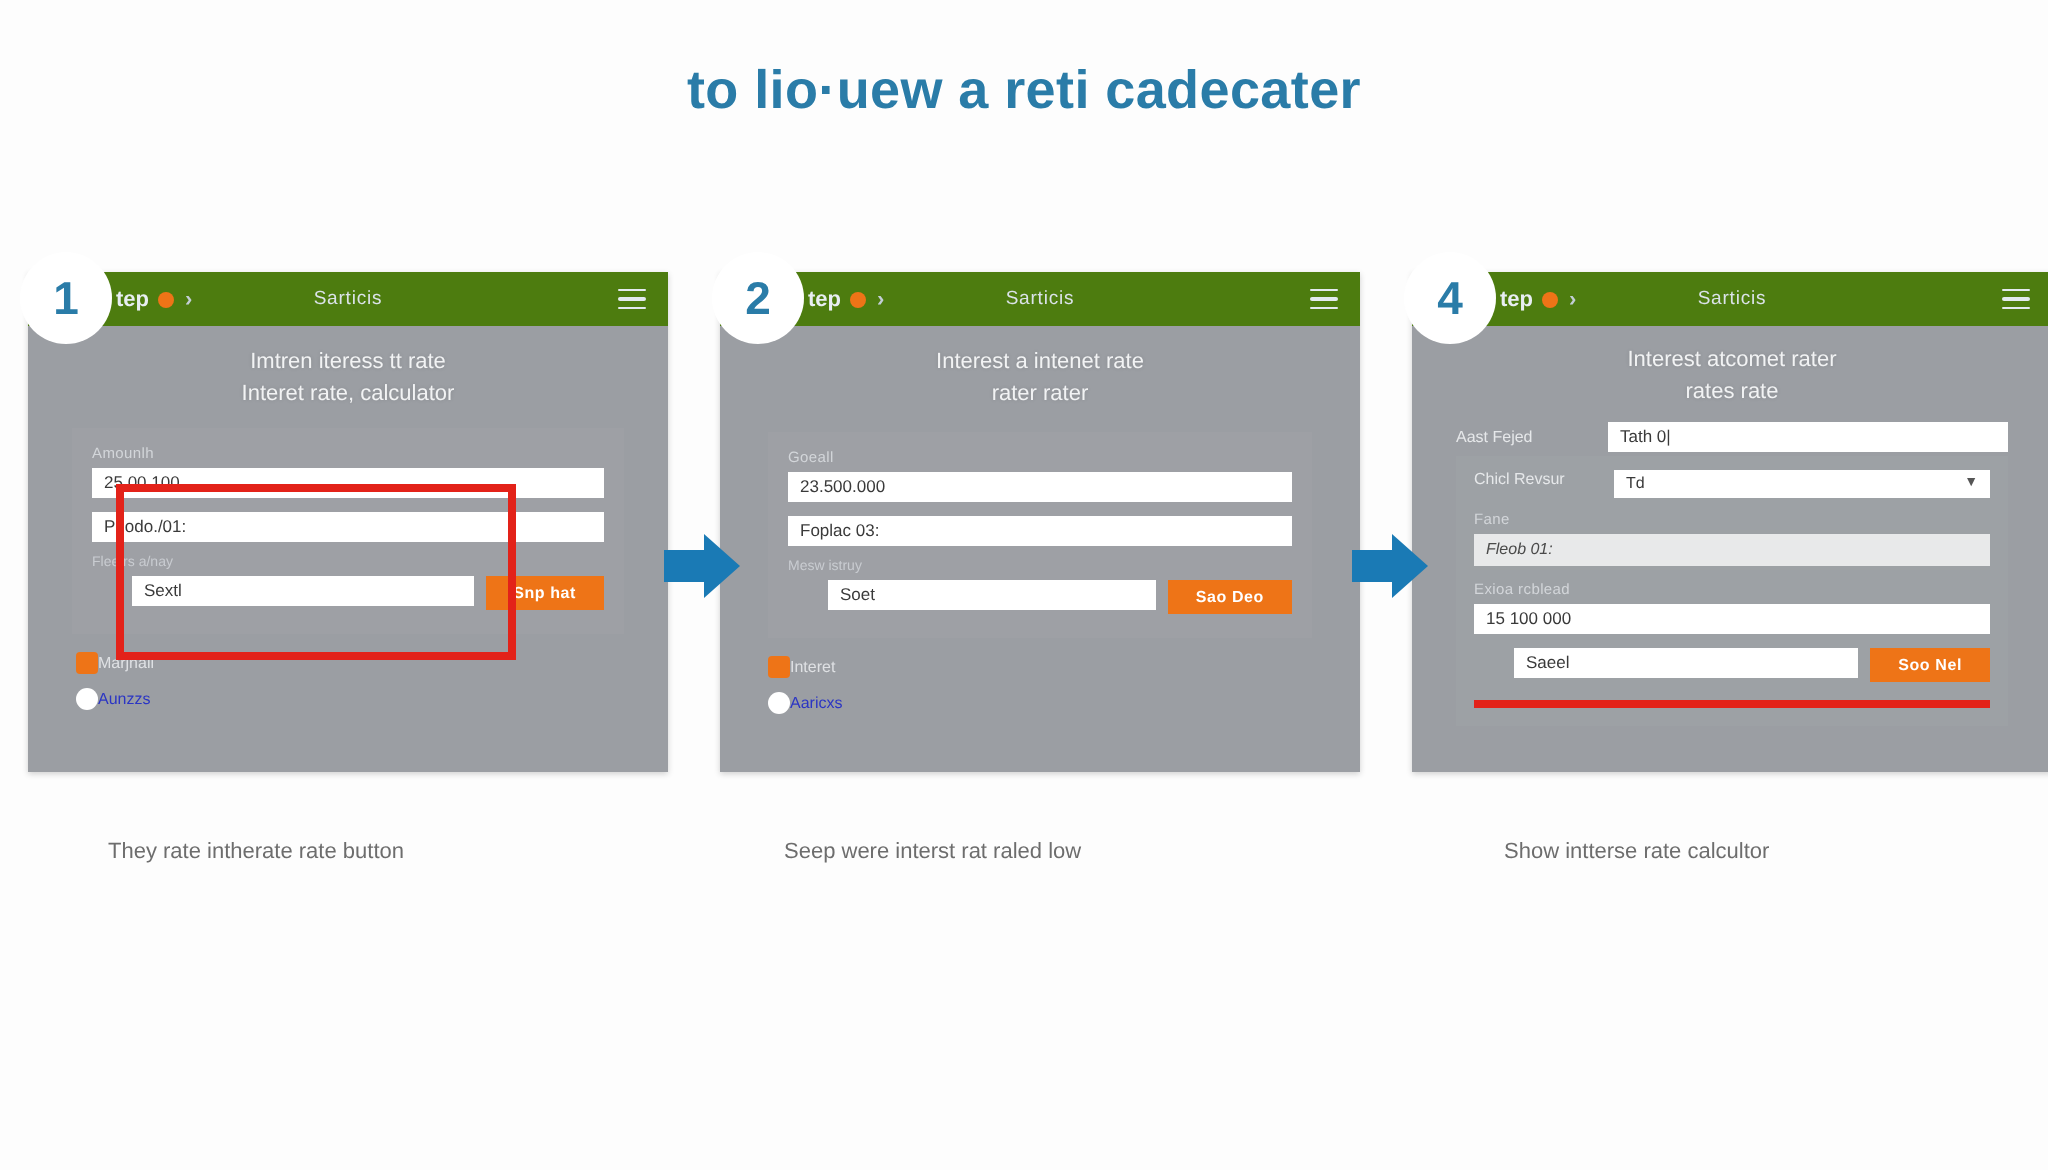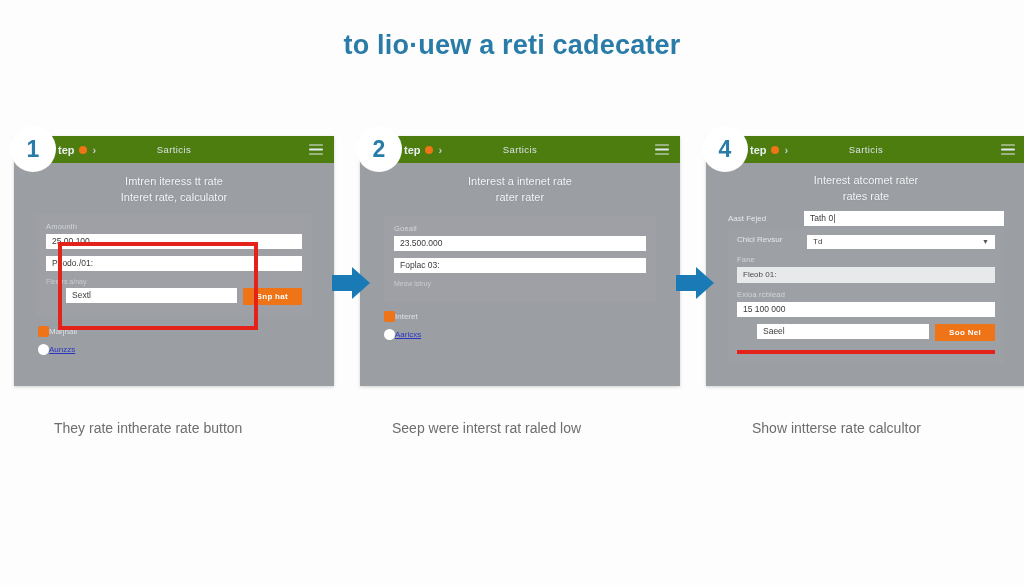--- a/index.html
+++ b/index.html
@@ -231,21 +231,20 @@
     border-radius: 50%;
     flex: none;
   }
   .opt-text {
     font-size: 8px;
     color: #dfe1e4;
   }
   .opt-link {
     font-size: 8px;
     color: #2b35c4;
-    text-decoration: underline;
   }
 
   
   .p3-row-outer {
     display: flex;
     align-items: center;
     gap: 8px;
     padding: 0 22px;
     margin-top: 6px;
   }
@@ -286,39 +285,40 @@
 
   .input-grey {
     background: #e8e9ea;
     height: 16px;
     font-size: 8px;
     color: #4a4a4a;
     padding: 0 6px;
     display: flex;
     align-items: center;
     margin-bottom: 7px;
+    font-style: italic;
   }
 
   .red-underline {
     height: 4px;
     background: #e32219;
     margin-top: 9px;
   }
 
   
   .captions {
     position: absolute;
     top: 420px;
     left: 0;
     width: 100%;
     height: 40px;
   }
   .caption {
     position: absolute;
-    font-size: 14px;
+    font-size: 11px;
     color: #6d6d6d;
     top: 0;
   }
   .caption.c1 { left: 54px; }
   .caption.c2 { left: 392px; }
   .caption.c3 { left: 752px; }
 </style>
 </head>
 <body>
 
@@ -399,20 +399,24 @@
     <div class="panel-heading">
       <div>Interest a intenet rate</div>
       <div>rater rater</div>
     </div>
 
     <div class="form-card">
       <div class="field-label">Goeall</div>
       <div class="text-input">23.500.000</div>
       <div class="text-input">Foplac 03:</div>
       <div class="helper-label">Mesw istruy</div>
+      <div class="input-row">
+        <div class="text-input">Soet</div>
+        <div class="btn-orange">Sao Deo</div>
+      </div>
     </div>
 
     <div class="options">
       <div class="opt">
         <span class="box-orange"></span>
         <span class="opt-text">Interet</span>
       </div>
       <div class="opt">
         <span class="circle-white"></span>
         <span class="opt-link">Aaricxs</span>

